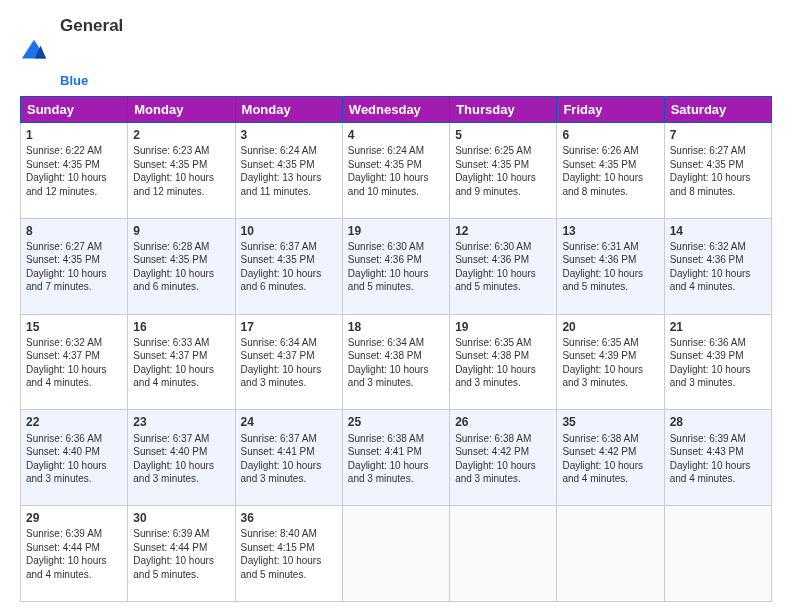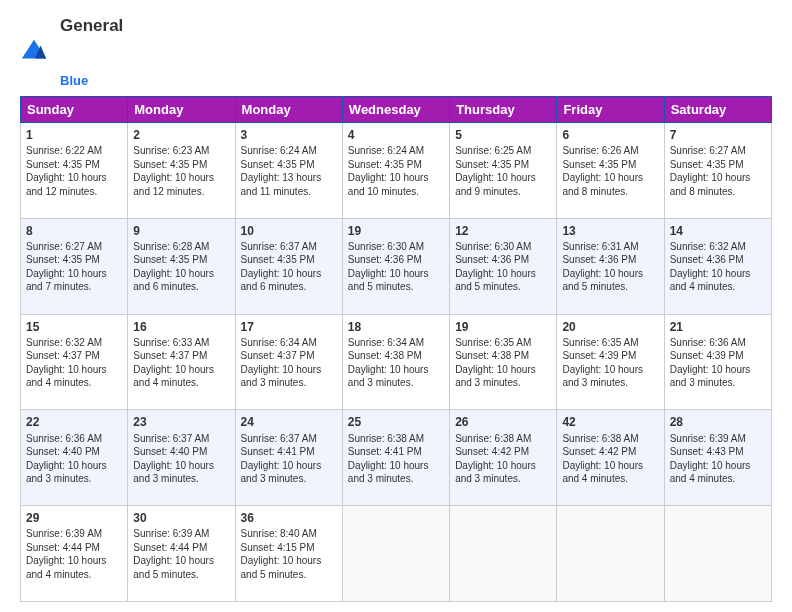--- a/index.html
+++ b/index.html
@@ -144,21 +144,21 @@
           <td><span class="day-num">19</span><span>Sunrise: 6:35 AM</span><br><span>Sunset: 4:38 PM</span><br><span>Daylight: 10 hours and 3 minutes.</span></td>
           <td><span class="day-num">20</span><span>Sunrise: 6:35 AM</span><br><span>Sunset: 4:39 PM</span><br><span>Daylight: 10 hours and 3 minutes.</span></td>
           <td><span class="day-num">21</span><span>Sunrise: 6:36 AM</span><br><span>Sunset: 4:39 PM</span><br><span>Daylight: 10 hours and 3 minutes.</span></td>
         </tr>
         <tr class="row-alt">
           <td><span class="day-num">22</span><span>Sunrise: 6:36 AM</span><br><span>Sunset: 4:40 PM</span><br><span>Daylight: 10 hours and 3 minutes.</span></td>
           <td><span class="day-num">23</span><span>Sunrise: 6:37 AM</span><br><span>Sunset: 4:40 PM</span><br><span>Daylight: 10 hours and 3 minutes.</span></td>
           <td><span class="day-num">24</span><span>Sunrise: 6:37 AM</span><br><span>Sunset: 4:41 PM</span><br><span>Daylight: 10 hours and 3 minutes.</span></td>
           <td><span class="day-num">25</span><span>Sunrise: 6:38 AM</span><br><span>Sunset: 4:41 PM</span><br><span>Daylight: 10 hours and 3 minutes.</span></td>
           <td><span class="day-num">26</span><span>Sunrise: 6:38 AM</span><br><span>Sunset: 4:42 PM</span><br><span>Daylight: 10 hours and 3 minutes.</span></td>
-          <td><span class="day-num">42</span><span>Sunrise: 6:38 AM</span><br><span>Sunset: 4:42 PM</span><br><span>Daylight: 10 hours and 4 minutes.</span></td>
+          <td><span class="day-num">35</span><span>Sunrise: 6:38 AM</span><br><span>Sunset: 4:42 PM</span><br><span>Daylight: 10 hours and 4 minutes.</span></td>
           <td><span class="day-num">28</span><span>Sunrise: 6:39 AM</span><br><span>Sunset: 4:43 PM</span><br><span>Daylight: 10 hours and 4 minutes.</span></td>
         </tr>
         <tr class="row-normal">
           <td><span class="day-num">29</span><span>Sunrise: 6:39 AM</span><br><span>Sunset: 4:44 PM</span><br><span>Daylight: 10 hours and 4 minutes.</span></td>
           <td><span class="day-num">30</span><span>Sunrise: 6:39 AM</span><br><span>Sunset: 4:44 PM</span><br><span>Daylight: 10 hours and 5 minutes.</span></td>
           <td><span class="day-num">36</span><span>Sunrise: 8:40 AM</span><br><span>Sunset: 4:15 PM</span><br><span>Daylight: 10 hours and 5 minutes.</span></td>
           <td class="empty"></td>
           <td class="empty"></td>
           <td class="empty"></td>
           <td class="empty"></td>

